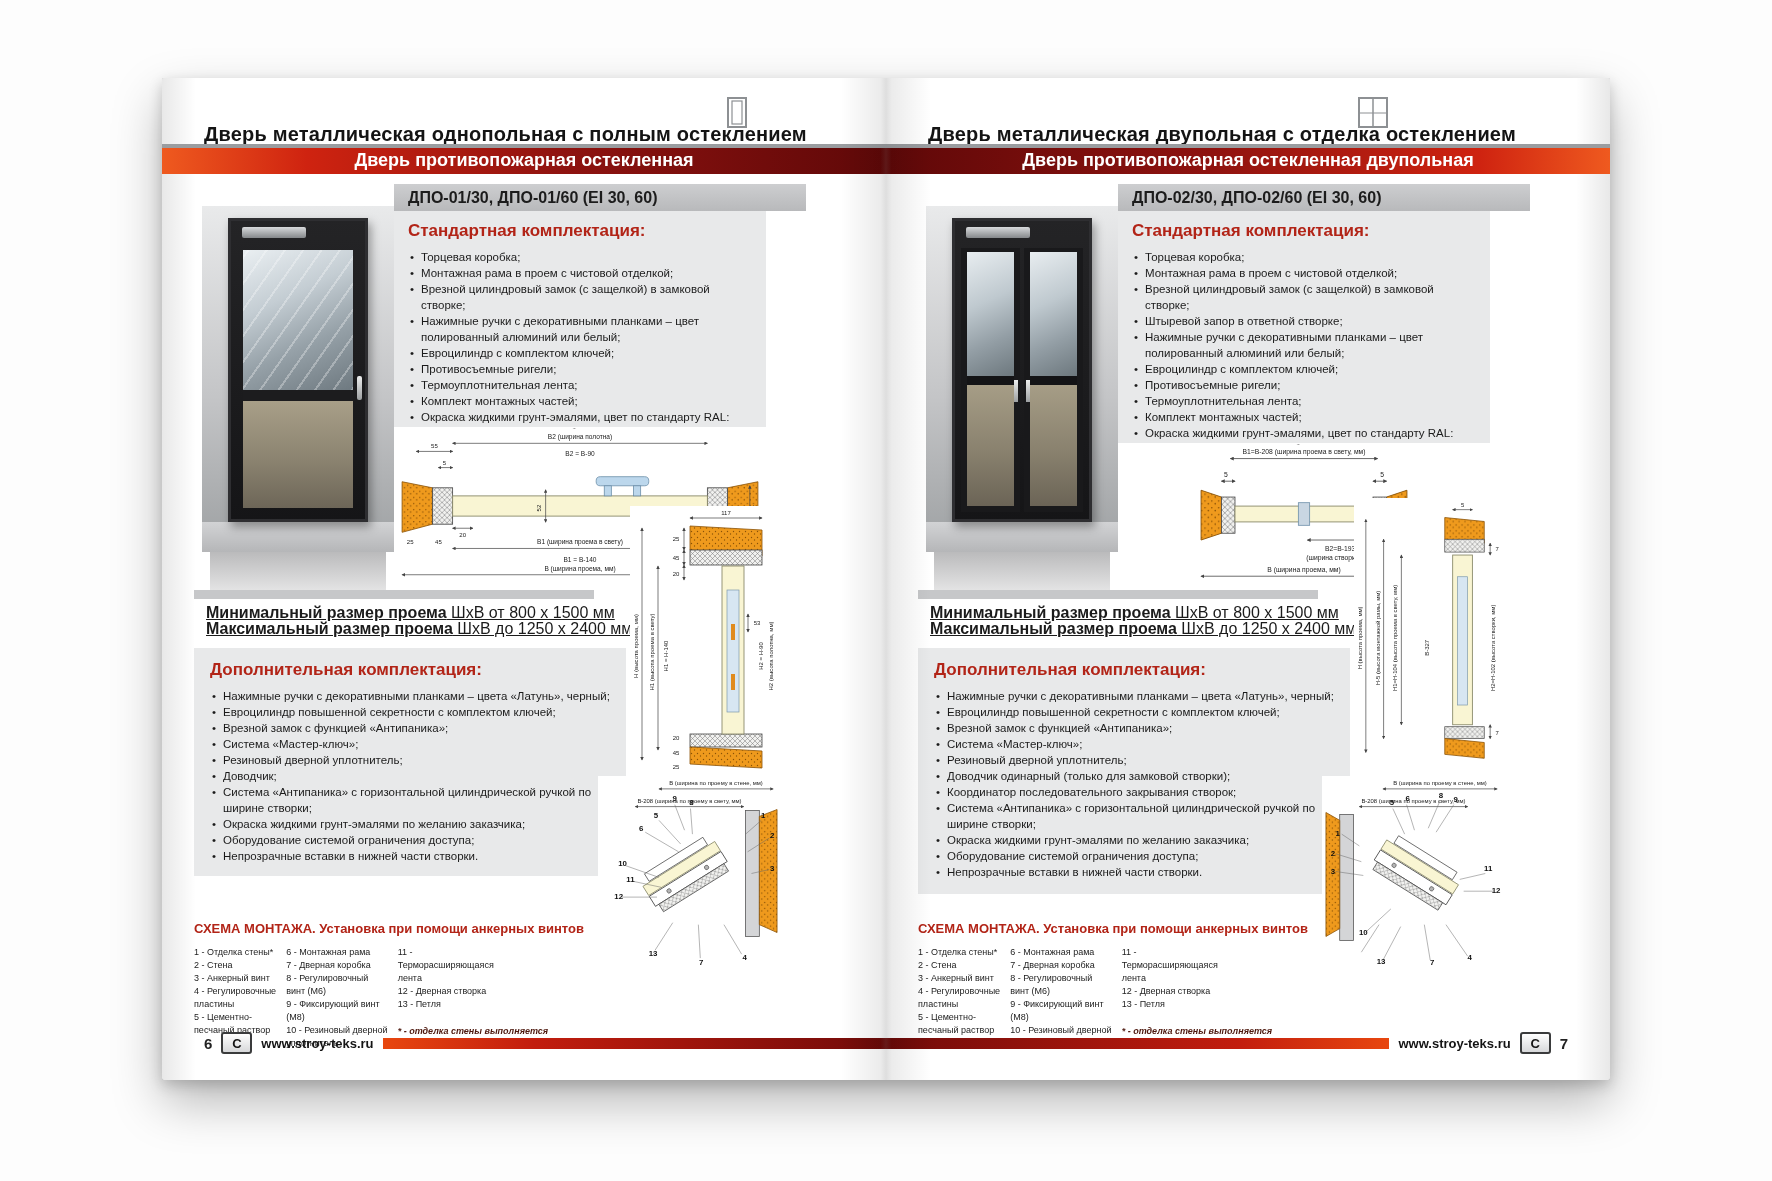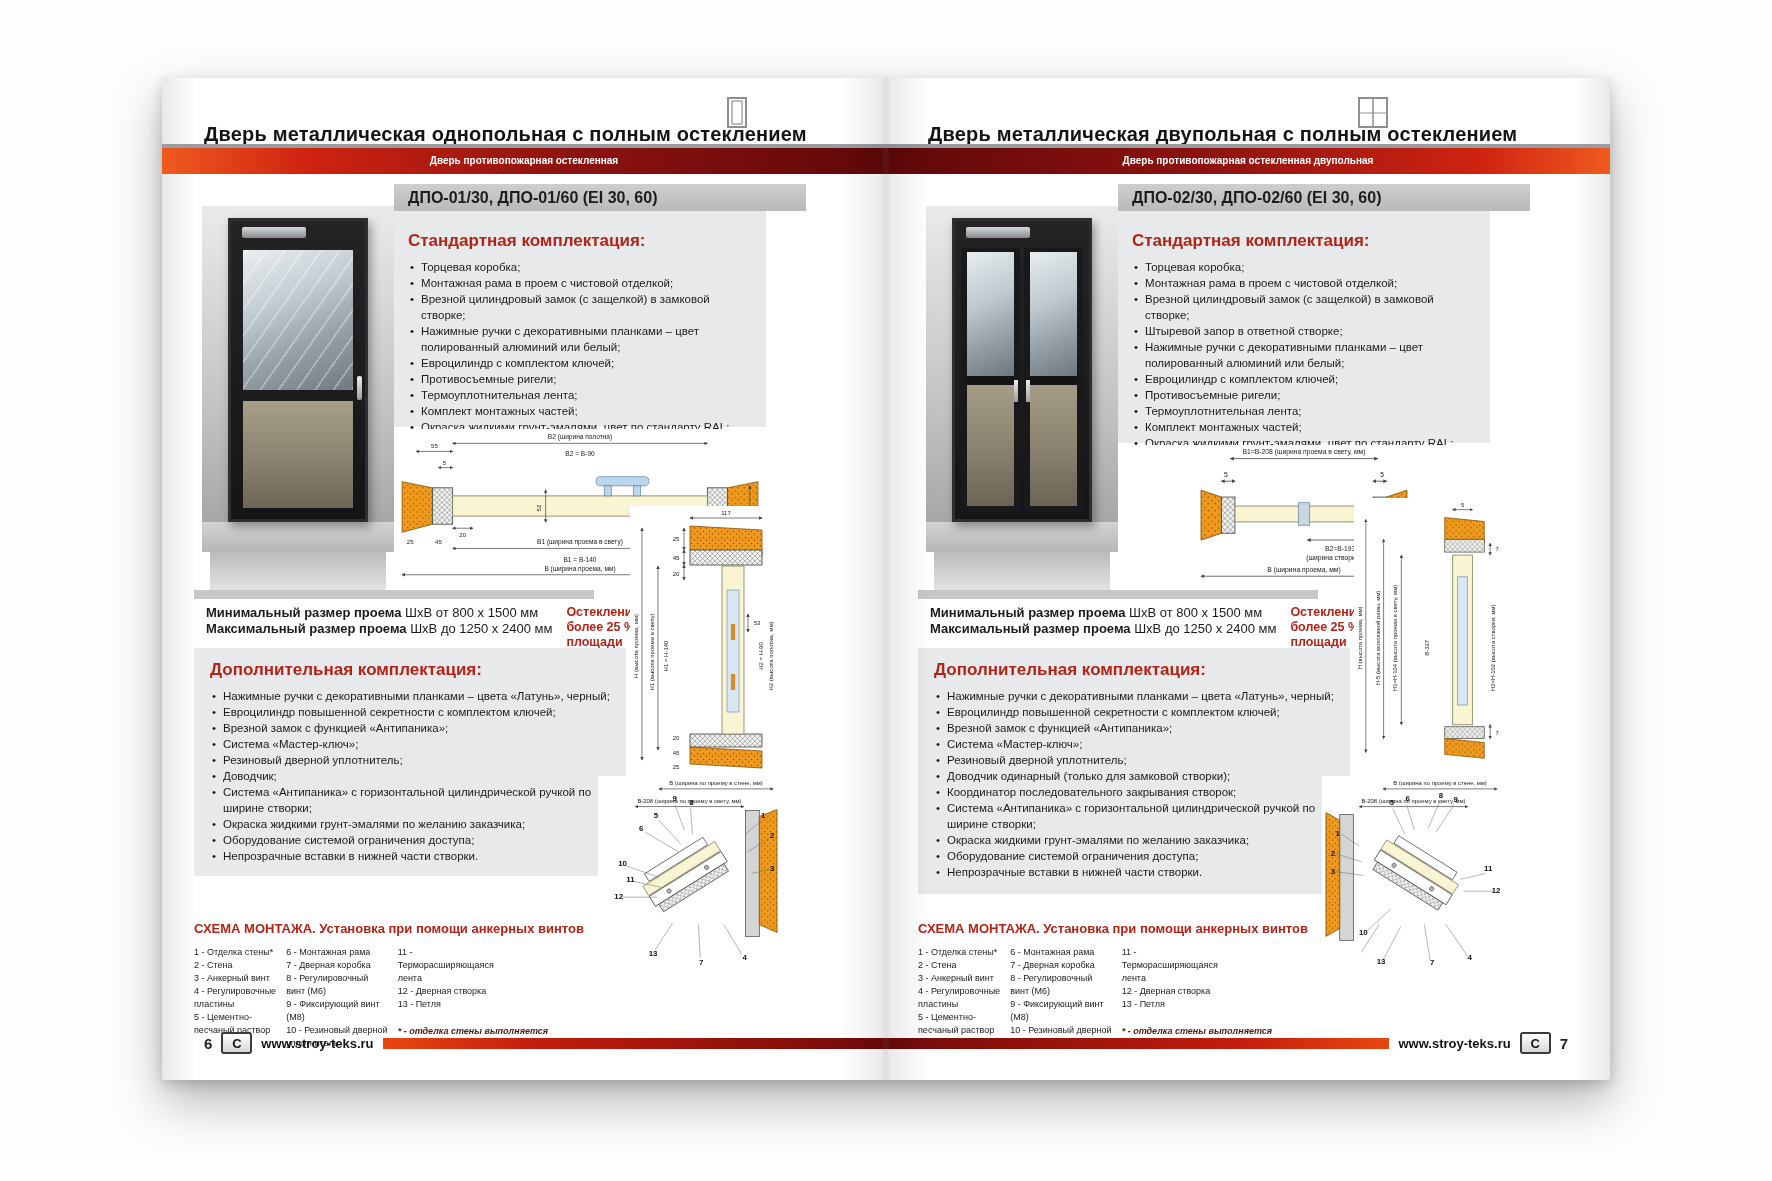--- a/index.html
+++ b/index.html
@@ -16,21 +16,21 @@
           background:linear-gradient(90deg,rgba(0,0,0,.09),rgba(0,0,0,0));pointer-events:none;}
   .page.right::before{content:'';position:absolute;right:0;top:0;width:34px;height:100%;
           background:linear-gradient(270deg,rgba(0,0,0,.09),rgba(0,0,0,0));pointer-events:none;}
 
   .p-title{position:absolute;top:32px;left:42px;font-size:20px;font-weight:bold;color:#141414;letter-spacing:.2px;}
   .hdr-icon{position:absolute;top:18px;}
   .page.left .hdr-icon{left:562px;}
   .page.right .hdr-icon{left:470px;}
 
   .banner{position:absolute;top:66px;left:0;width:100%;height:26px;border-top:4px solid #9a9da0;
-          text-align:center;line-height:25px;color:#fff;font-weight:bold;font-size:10px;}
+          text-align:center;line-height:25px;color:#fff;font-weight:bold;font-size:18px;}
   .page.left .banner{background:linear-gradient(90deg,#ef5a1f 0%,#cf2310 20%,#8f1310 55%,#5f0808 100%);}
   .page.right .banner{background:linear-gradient(90deg,#5f0808 0%,#8f1310 45%,#cf2310 82%,#ef5a1f 100%);}
 
   .model-bar{position:absolute;left:232px;top:106px;width:412px;height:27px;
              background:linear-gradient(180deg,#cdced0,#b8b9bb);color:#1c1c1c;
              font-weight:bold;font-size:16px;line-height:27px;padding-left:14px;box-sizing:border-box;}
 
   
   .photo{position:absolute;left:40px;top:128px;width:192px;height:346px;}
   .photo .wall{position:absolute;inset:0;background:linear-gradient(180deg,#e9eaeb,#c4c5c7 55%,#9da0a2);}
@@ -56,39 +56,39 @@
                background:linear-gradient(155deg,#e8edf0,#bfc9cf 40%,#939ea5 70%,#6d7press87e 100%);}
   .photo .leaf .lgtop{background:linear-gradient(155deg,#e8edf0,#bfc9cf 40%,#939ea5 70%,#6d787e 100%);}
   .photo .leaf .lrail{position:absolute;left:6px;right:6px;top:calc(4px + 47%);height:9px;background:#141416;}
   .photo .leaf .lgbot{position:absolute;left:6px;right:6px;top:calc(4px + 47% + 9px);bottom:6px;
                background:linear-gradient(180deg,#a69d86,#89816e 55%,#6b6456);}
   .photo .leaf .lhandle{position:absolute;top:50%;width:4px;height:22px;background:linear-gradient(#eceded,#9da0a2);z-index:3;}
   .photo .leaf .lhandle.hl{right:2px;}
   .photo .leaf .lhandle.hr{left:2px;}
 
   .gray-panel{background:#e8e9ea;box-sizing:border-box;}
-  .std-panel{position:absolute;left:232px;top:133px;width:372px;height:216px;padding:20px 14px 6px;}
+  .std-panel{position:absolute;left:232px;top:133px;width:372px;height:216px;padding:10px 14px 6px;}
   .page.right .std-panel{height:232px;}
   .red-h{margin:0 0 8px;font-size:17px;font-weight:bold;color:#b22417;}
   .blist{list-style:none;margin:4px 0 0;padding:0;font-size:11.5px;line-height:16px;color:#1b1b1b;}
   .blist li{position:relative;padding-left:13px;}
   .blist li::before{content:"•";position:absolute;left:2px;top:0;color:#1b1b1b;}
 
   .diag{position:absolute;background:#fff;}
   .diag svg{display:block;width:100%;height:100%;}
   .diag-h{left:232px;top:351px;width:372px;height:154px;}
   .page.right .diag-h{top:367px;height:138px;}
   .diag-v{left:468px;top:428px;width:148px;height:268px;}
   .page.right .diag-v{top:420px;}
   .diag-m{left:436px;top:698px;width:182px;height:194px;}
 
   .sizes{position:absolute;left:32px;top:512px;width:400px;}
   .sizes .bar{height:9px;background:#c6c7c9;}
   .sizes-row{display:flex;align-items:flex-start;background:#fff;padding:6px 0 7px 12px;}
-  .minmax{font-size:13px;line-height:16px;color:#1b1b1b;white-space:nowrap;}
+  .minmax{font-size:16px;line-height:16px;color:#1b1b1b;white-space:nowrap;text-decoration:underline;}
   .minmax b{font-weight:bold;}
   .glaze{margin-left:14px;font-size:12.5px;line-height:15px;font-weight:bold;color:#b22417;}
 
   .add-panel{position:absolute;left:32px;top:570px;width:432px;padding:12px 16px 18px;}
   .page.left .add-panel{height:228px;}
   .page.right .add-panel{height:246px;}
 
   .montage{position:absolute;left:32px;top:842px;width:402px;}
   .montage-h{margin:1px 0 10px;font-size:13px;font-weight:bold;color:#b22417;}
   .legend-cols{display:flex;gap:10px;}
@@ -364,21 +364,21 @@
       <span class="pagenum">6</span>
       <span class="logo">
           <i>C</i>
         </span>
       <span class="site">www.stroy-teks.ru</span>
       <span class="foot-redbar"></span>
     </footer>
   </section>
 
   <section class="page right">
-    <h1 class="p-title">Дверь металлическая двупольная с полным остеклением</h1>
+    <h1 class="p-title">Дверь металлическая двупольная с отделка остеклением</h1>
     <span class="hdr-icon">
       <svg viewBox="0 0 34 34" width="34" height="34">
           <rect x="3" y="2" width="28" height="29" fill="none" stroke="#8d9093" stroke-width="2"></rect>
           <line x1="17" y1="2" x2="17" y2="31" stroke="#8d9093" stroke-width="1.5"></line>
           <line x1="3" y1="17" x2="31" y2="17" stroke="#8d9093" stroke-width="1"></line>
         </svg>
     </span>
     <div class="banner">
       <span>Дверь противопожарная остекленная двупольная</span>
     </div>

